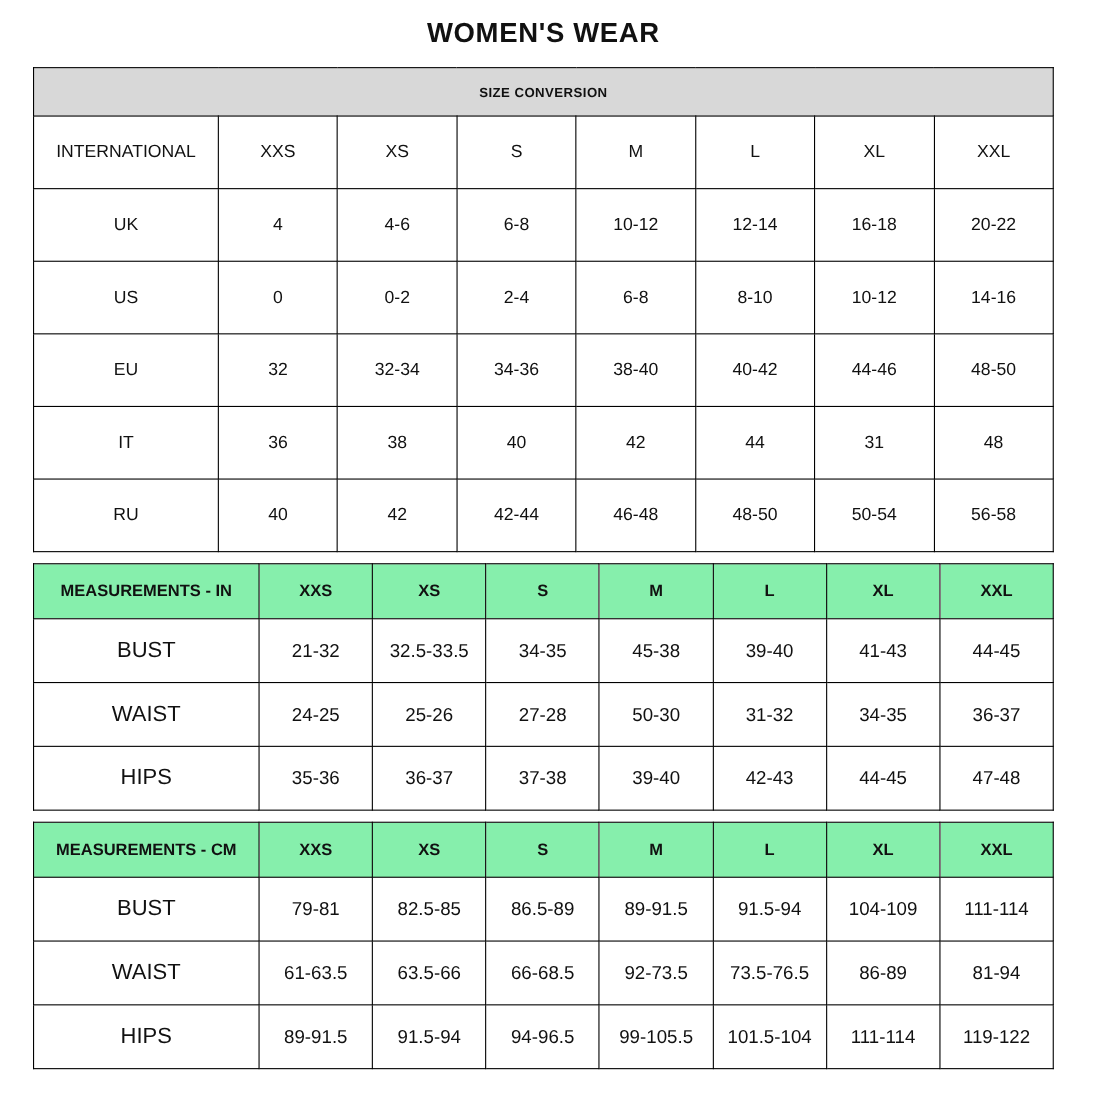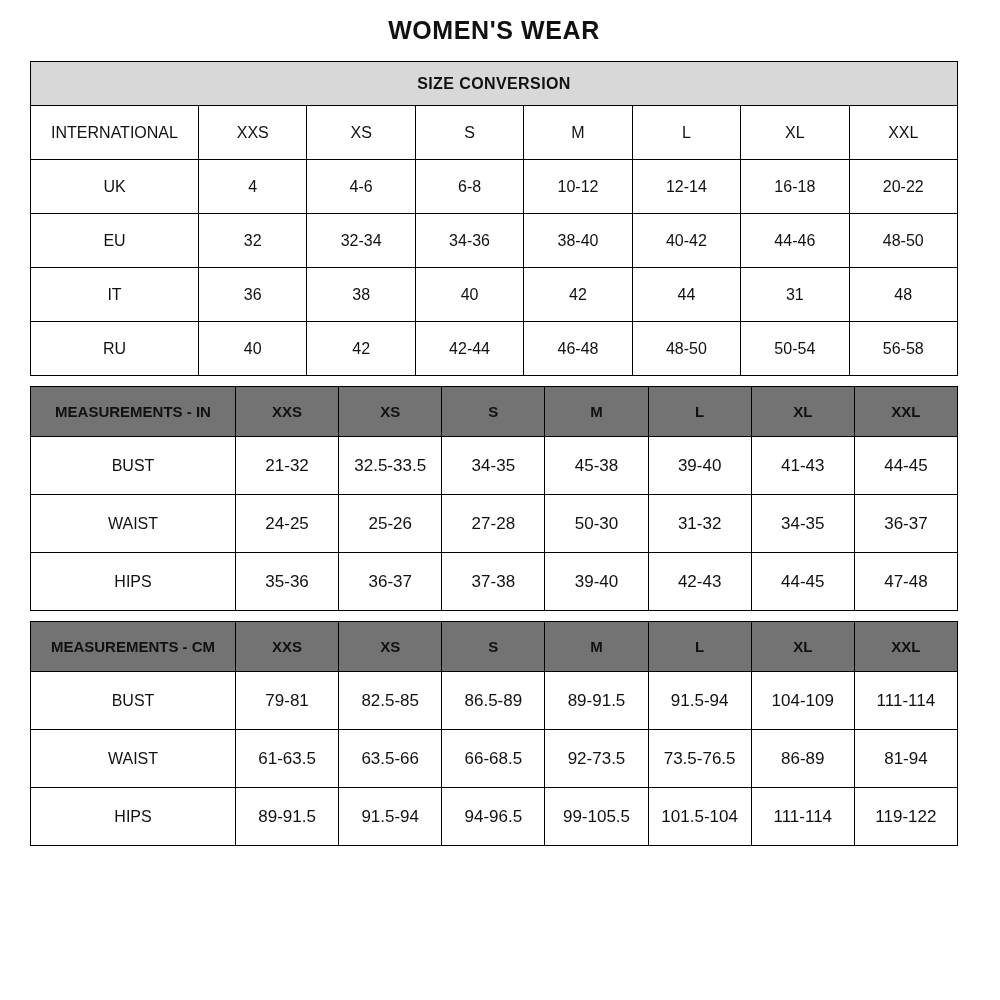--- a/index.html
+++ b/index.html
@@ -25,31 +25,31 @@
   }
   .tbl th, .tbl td {
     border: 1.5px solid #000000;
     text-align: center;
     vertical-align: middle;
     overflow: hidden;
   }
   .span-head {
     background: #d8d8d8;
     height: 44px;
-    font-size: 16px;
+    font-size: 12px;
     font-weight: 700;
     letter-spacing: 0.4px;
   }
   
-  .conv th.colhead, .conv td { height: 54px; font-size: 16px; font-weight: 400; }
+  .conv th.colhead, .conv td { height: 66px; font-size: 16px; font-weight: 400; }
   .conv col.c-first { width: 168px; }
   
-  .meas thead th { background: #737373; height: 50px; font-size: 15px; font-weight: 700; }
+  .meas thead th { background: #86efac; height: 50px; font-size: 15px; font-weight: 700; }
   .meas td { height: 58px; font-size: 17px; font-weight: 400; }
-  .meas td.rowlabel { font-size: 16px; }
+  .meas td.rowlabel { font-size: 20px; }
   .meas col.c-first { width: 205px; }
 </style>
 </head>
 <body>
 
 <div class="page">
 
   <h1 class="title">WOMEN'S WEAR</h1>
 
   <table class="tbl conv">
@@ -77,20 +77,30 @@
         <td class="rowlabel">UK</td>
         <td>4</td>
         <td>4-6</td>
         <td>6-8</td>
         <td>10-12</td>
         <td>12-14</td>
         <td>16-18</td>
         <td>20-22</td>
       </tr>
       <tr>
+        <td class="rowlabel">US</td>
+        <td>0</td>
+        <td>0-2</td>
+        <td>2-4</td>
+        <td>6-8</td>
+        <td>8-10</td>
+        <td>10-12</td>
+        <td>14-16</td>
+      </tr>
+      <tr>
         <td class="rowlabel">EU</td>
         <td>32</td>
         <td>32-34</td>
         <td>34-36</td>
         <td>38-40</td>
         <td>40-42</td>
         <td>44-46</td>
         <td>48-50</td>
       </tr>
       <tr>

